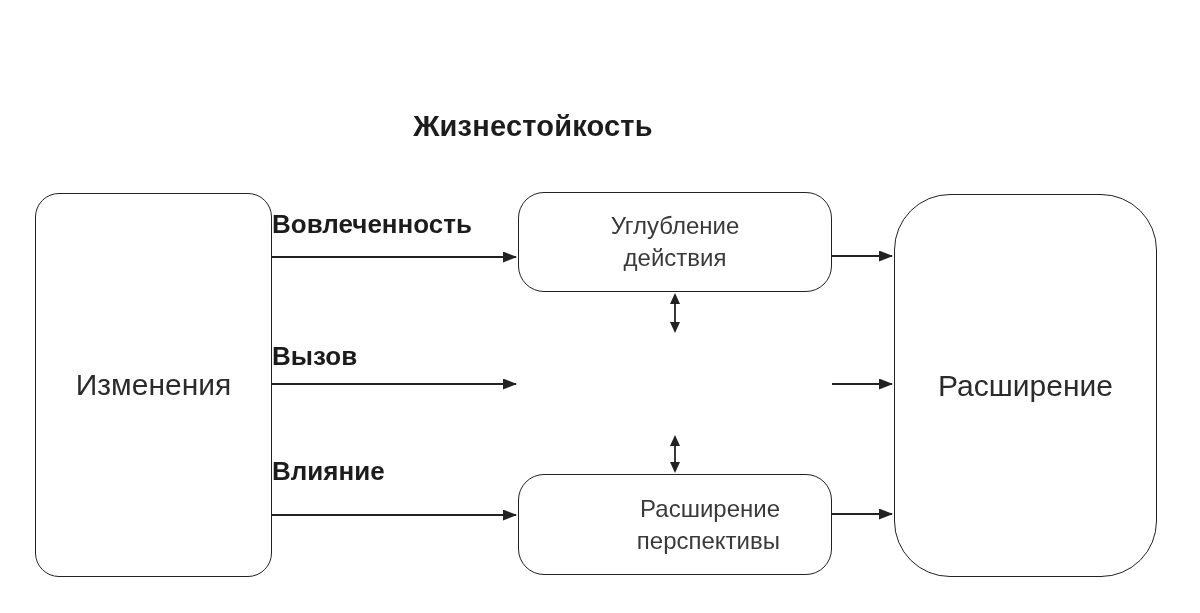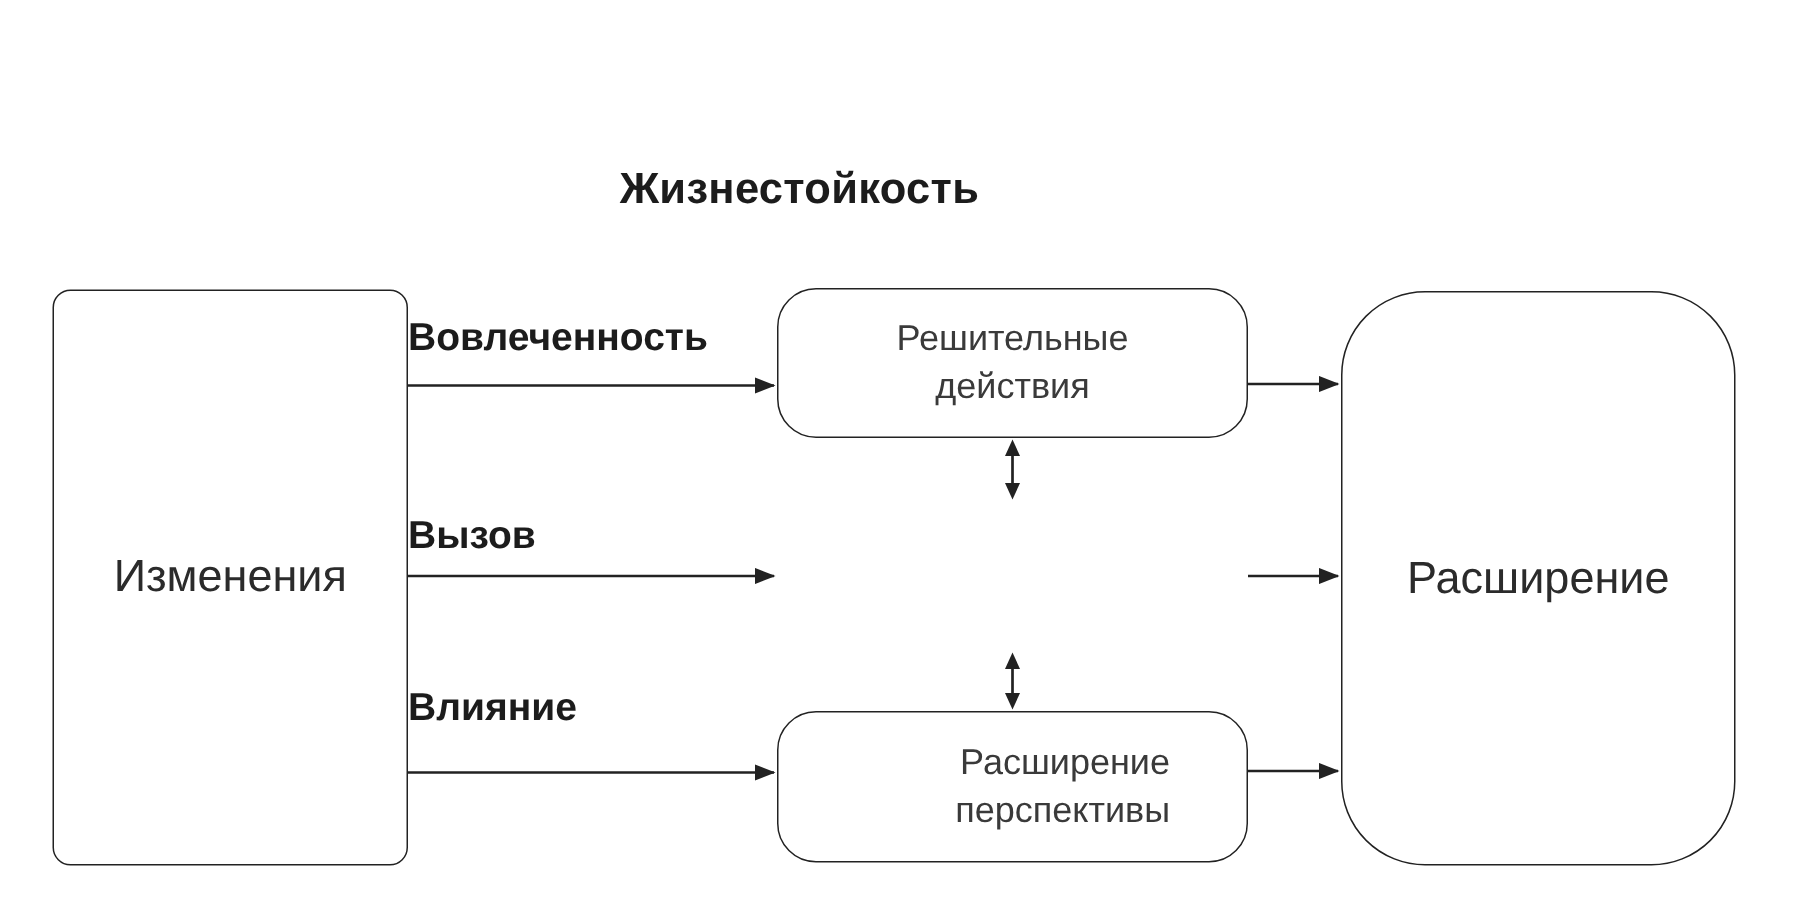--- a/index.html
+++ b/index.html
@@ -39,21 +39,21 @@
   }
   .node.big {
     font-size: 30px;
     color: var(--node-text, #2b2b2b);
   }
   .node.left {
     left: 35px;
     top: 149px;
     width: 237px;
     height: 384px;
-    border-radius: 12px;
+    border-radius: 24px;
   }
   .node.right {
     left: 894px;
     top: 150px;
     width: 263px;
     height: 383px;
     border-radius: 56px;
   }
   .node.mid {
     left: 518px;
@@ -108,21 +108,21 @@
 
   <div class="node big left">
     <span class="node-label">Изменения</span>
   </div>
 
   <div class="edge-label" id="edge-label-0">Вовлеченность</div>
   <div class="edge-label" id="edge-label-2">Влияние</div>
   <div class="edge-label" id="edge-label-1">Вызов</div>
 
   <div class="node mid" id="mid-node-0">
-    <span class="node-label">Решительные действия</span>
+    <span class="node-label">Углубление действия</span>
   </div>
   <div class="node mid" id="mid-node-2">
     <span class="node-label">Расширение перспективы</span>
   </div>
 
   <div class="node big right">
     <span class="node-label">Расширение</span>
   </div>
 
   <svg class="arrows" width="1200" height="613" viewBox="0 0 1200 613">

